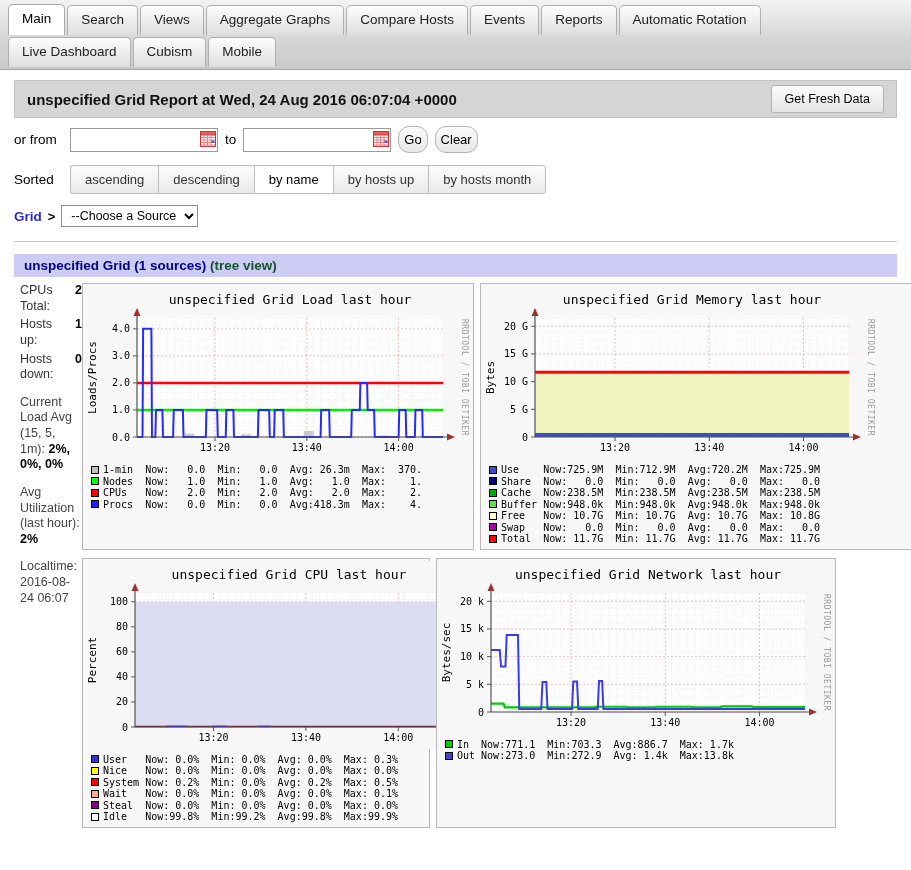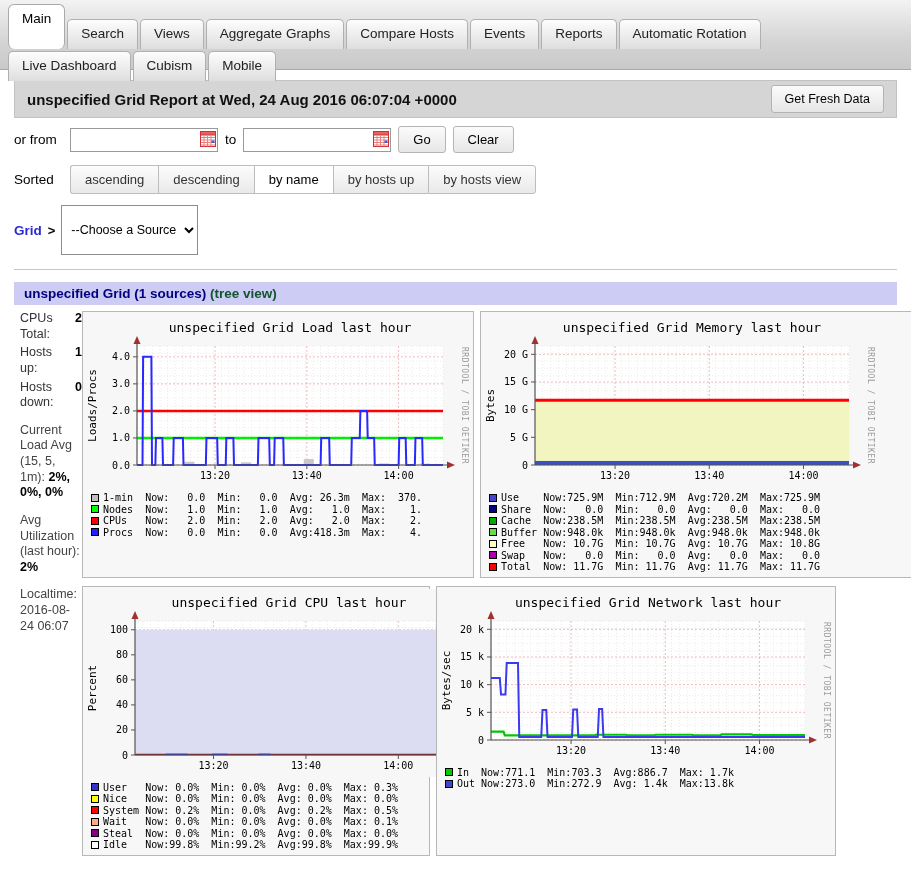--- a/index.html
+++ b/index.html
@@ -31,22 +31,21 @@
     font-size: 13.5px;
     color: #222;
     line-height: 1.05;
     cursor: pointer;
     white-space: nowrap;
   }
   .tab.active {
     background: #ffffff;
     border-color: #aaa;
     color: #000;
-    padding-bottom: 23px;
-    border-radius: 6px;
+    padding-bottom: 9px;
   }
 
   
   .page { padding: 0 14px; }
 
   .report-header {
     background: #d5d5d5;
     border: 1px solid #c2c2c2;
     margin-top: 10px;
     padding: 9px 12px;
@@ -92,34 +91,34 @@
     font-size: 12px;
   }
   .cal-icon {
     position: absolute; right: 2px; top: 3px;
     width: 16px; height: 16px; cursor: pointer;
   }
   .to-lbl { margin: 0 7px; font-size: 13.5px; }
   .go-btn, .clear-btn {
     background: linear-gradient(to bottom, #fbfbfb, #e7e7e7);
     border: 1px solid #b5b5b5;
-    border-radius: 3px;
-    padding: 5px 14px;
+    border-radius: 11px;
+    padding: 5px 5px;
     font-size: 13px;
     margin-left: 7px;
     cursor: pointer;
   }
 
   .grid-row { display: flex; align-items: center; margin-top: 11px; }
   .grid-link { color: #2a2ad0; font-weight: bold; font-size: 13.5px; text-decoration: none; cursor: pointer; }
   .gt { margin: 0 6px; font-weight: bold; }
   .src-select {
     border: 1px solid #8d8d8d;
     background: #fff;
-    padding: 16px 5px;
+    padding: 2px 5px;
     font-family: "Liberation Sans", sans-serif;
     font-size: 12.5px;
     cursor: pointer;
   }
 
   hr.sep { border: none; border-top: 1px solid #c8c8c8; margin: 14px 0 12px 0; }
 
   .grid-banner {
     background: #ccccf4;
     padding: 4px 10px;
@@ -249,21 +248,21 @@
     <div class="clear-btn">Clear</div>
   </div>
 
   <div class="ctrl-row">
     <div class="ctrl-label">Sorted</div>
     <div class="btn-group">
       <div class="rbtn">ascending</div>
       <div class="rbtn">descending</div>
       <div class="rbtn active">by name</div>
       <div class="rbtn">by hosts up</div>
-      <div class="rbtn">by hosts view</div>
+      <div class="rbtn">by hosts month</div>
     </div>
   </div>
 
   <div class="grid-row">
     <a class="grid-link">Grid</a>
     <span class="gt">&gt;</span>
     <select class="src-select">
       <option>--Choose a Source</option>
     </select>
   </div>

